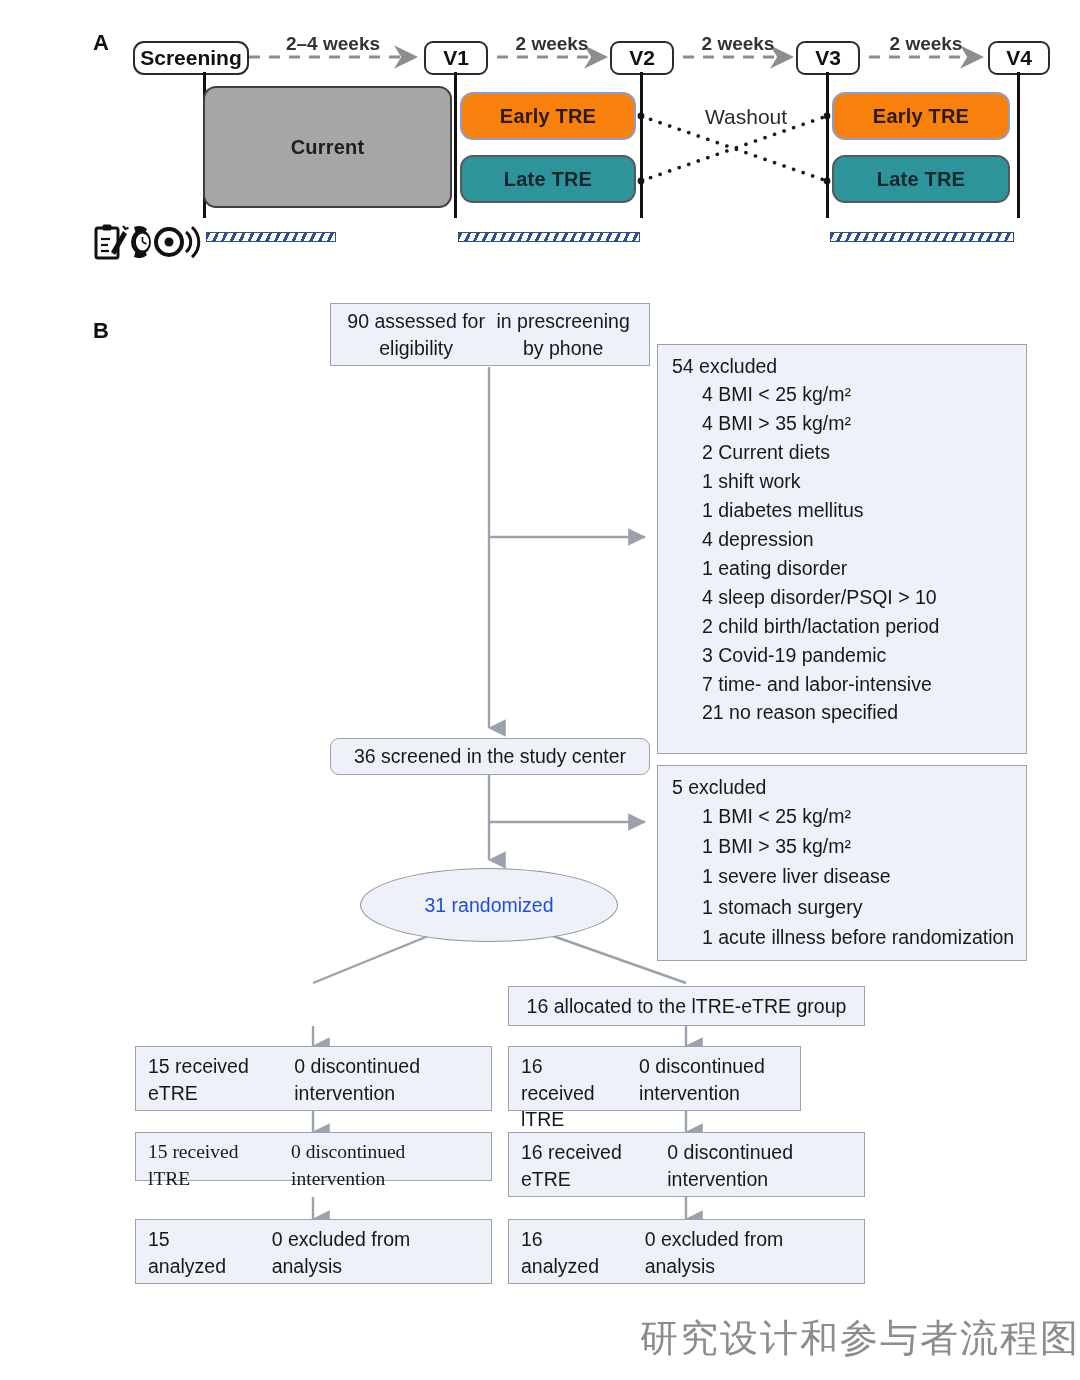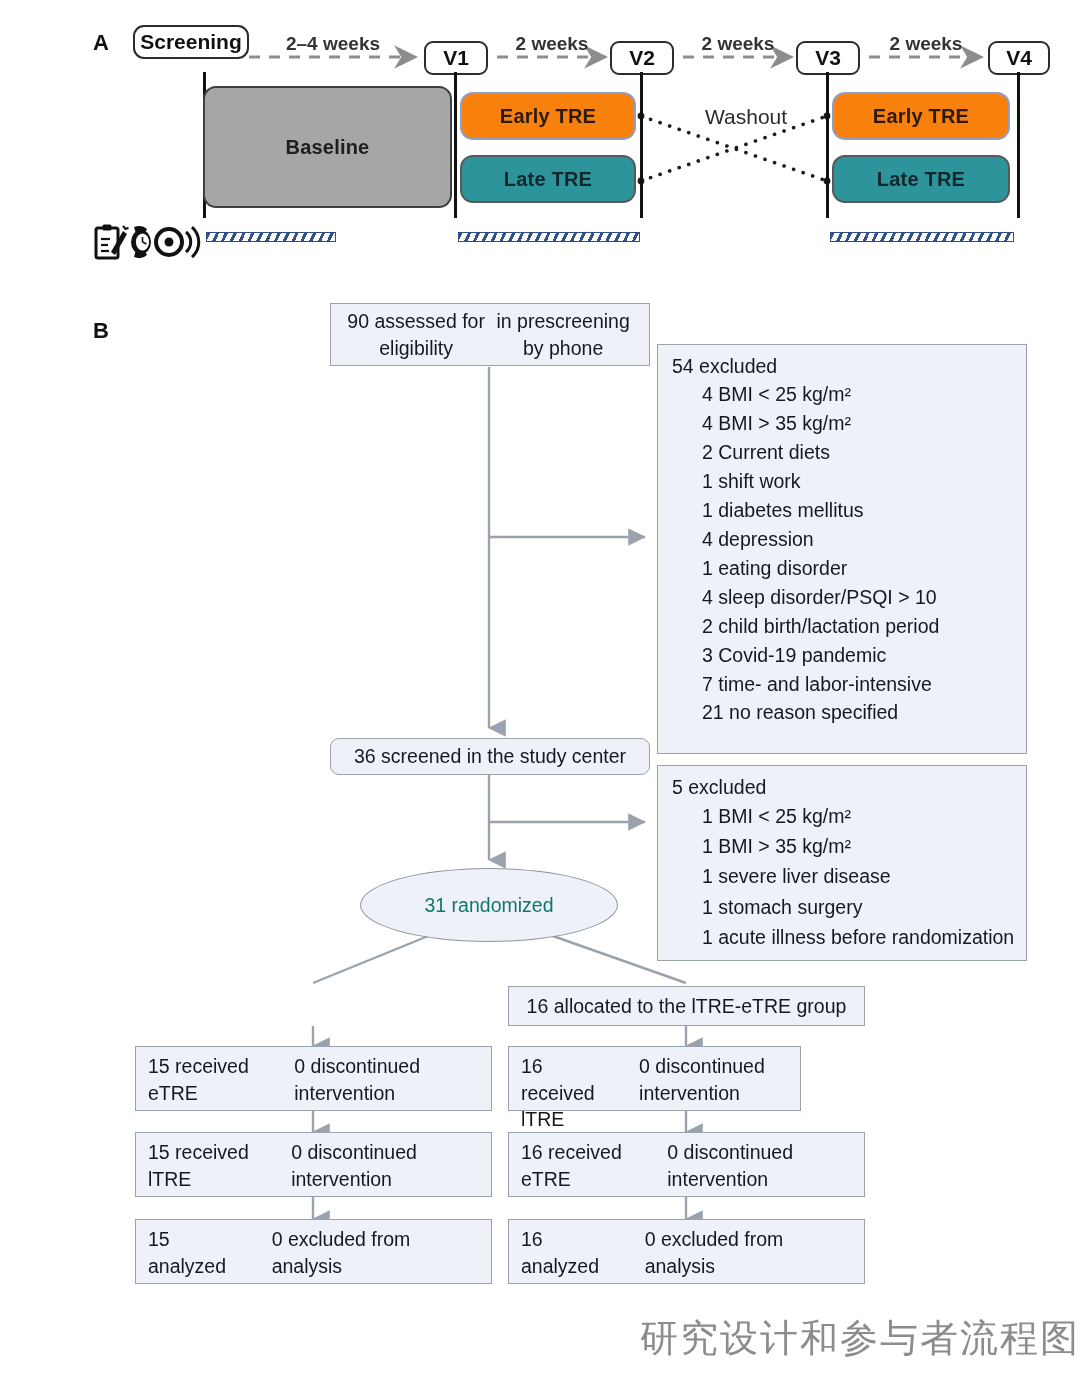--- a/index.html
+++ b/index.html
@@ -73,21 +73,21 @@
     font-size:19.5px;color:#16181c;padding:10px 14px;
     display:flex;flex-direction:column;
   }
   .excl-list .hdr{margin-bottom:2px;}
   .excl-list .itm{padding-left:30px;line-height:1.485;white-space:nowrap;}
   .excl2 .itm{line-height:1.55;}
 
   .ellipse{
     background:#eef2f8;border:1.6px solid #8d949c;border-radius:50%;
     display:flex;align-items:center;justify-content:center;
-    font-size:19.5px;color:#0f766e;
+    font-size:19.5px;color:#1d4ed8;
   }
 
   
   .caption{
     position:absolute;width:1080px;text-align:right;
     font-size:38px;color:#8c8c8c;letter-spacing:2px;
     font-family:"DejaVu Sans", sans-serif;
   }
   svg{position:absolute;left:0;top:0;overflow:visible;}
 </style>
@@ -145,38 +145,38 @@
       <line x1="313" y1="1197" x2="313" y2="1219" marker-end="url(#arrDown)"></line>
 
       <line x1="686" y1="1026" x2="686" y2="1046" marker-end="url(#arrDown)"></line>
       <line x1="686" y1="1111" x2="686" y2="1132" marker-end="url(#arrDown)"></line>
       <line x1="686" y1="1197" x2="686" y2="1219" marker-end="url(#arrDown)"></line>
     </g>
   </svg>
 
   <div class="abs panel-letter" style="left:93px;top:30px;">A</div>
 
-  <div class="abs visit-pill screening-pill" style="left:133px;top:25px;width:116px;">Screening</div>
+  <div class="abs visit-pill screening-pill" style="left:133px;top:41px;width:116px;">Screening</div>
   <div class="abs visit-pill" style="left:424px;top:41px;width:64px;">V1</div>
   <div class="abs visit-pill" style="left:610px;top:41px;width:64px;">V2</div>
   <div class="abs visit-pill" style="left:796px;top:41px;width:64px;">V3</div>
   <div class="abs visit-pill" style="left:988px;top:41px;width:62px;">V4</div>
 
   <div class="abs tl-label" style="left:255px;top:33px;width:156px;">2–4 weeks</div>
   <div class="abs tl-label" style="left:500px;top:33px;width:104px;">2 weeks</div>
   <div class="abs tl-label" style="left:686px;top:33px;width:104px;">2 weeks</div>
   <div class="abs tl-label" style="left:874px;top:33px;width:104px;">2 weeks</div>
 
   <div class="abs vline" style="left:203px;top:72px;height:146px;"></div>
   <div class="abs vline" style="left:454px;top:72px;height:146px;"></div>
   <div class="abs vline" style="left:640px;top:72px;height:146px;"></div>
   <div class="abs vline" style="left:826px;top:72px;height:146px;"></div>
   <div class="abs vline" style="left:1017px;top:72px;height:146px;"></div>
 
-  <div class="abs phase phase-baseline" style="left:203px;top:86px;width:249px;height:122px;">Baseline</div>
+  <div class="abs phase phase-baseline" style="left:203px;top:86px;width:249px;height:122px;">Current</div>
 
   <div class="abs phase phase-early" style="left:460px;top:92px;width:176px;height:48px;">Early TRE</div>
   <div class="abs phase phase-late" style="left:460px;top:155px;width:176px;height:48px;">Late TRE</div>
 
   <div class="abs phase phase-early" style="left:832px;top:92px;width:178px;height:48px;">Early TRE</div>
   <div class="abs phase phase-late" style="left:832px;top:155px;width:178px;height:48px;">Late TRE</div>
 
   <div class="washout-label" style="left:705px;top:105px;">Washout</div>
 
   <div class="abs" style="left:93px;top:222px;width:108px;height:40px;">
@@ -248,21 +248,21 @@
   </div>
 
   <div class="abs ellipse" style="left:360px;top:868px;width:258px;height:74px;">31 randomized</div>
 
 
   <div class="abs flow-box" style="left:135px;top:1046px;width:357px;height:65px;">
     <div>15 received eTRE</div>
     <div class="sub">0 discontinued intervention</div>
   </div>
 
-  <div class="abs flow-box" style="left:135px;top:1132px;width:357px;height:65px;">
+  <div class="abs flow-box" style="left:135px;top:1132px;width:357px;height:49px;font-family:Liberation Serif, serif;">
     <div>15 received lTRE</div>
     <div class="sub">0 discontinued intervention</div>
   </div>
 
   <div class="abs flow-box" style="left:135px;top:1219px;width:357px;height:65px;">
     <div>15 analyzed</div>
     <div class="sub">0 excluded from analysis</div>
   </div>
 
   <div class="abs flow-box center" style="left:508px;top:986px;width:357px;height:40px;">16 allocated to the lTRE-eTRE group</div>

